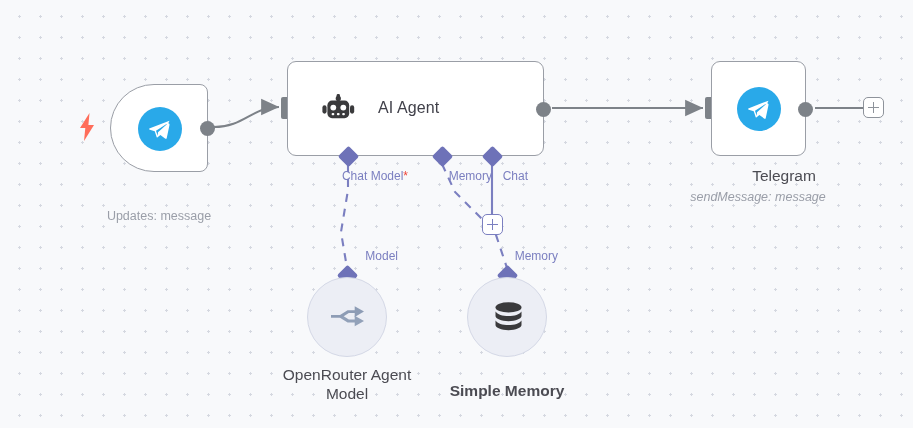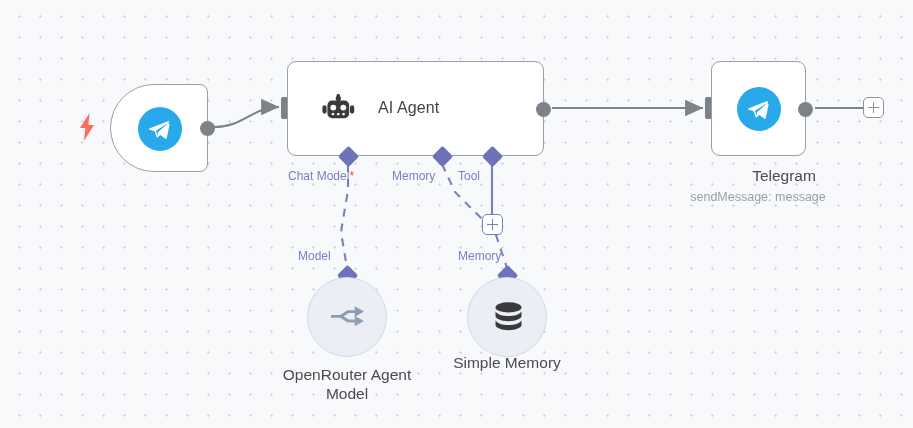--- a/index.html
+++ b/index.html
@@ -175,21 +175,21 @@
     height: 15px;
     background: #6e72b8;
     transform: rotate(45deg);
     border-radius: 2px;
   }
   .port-label {
     position: absolute;
     font-size: 12px;
     color: #7b7fc0;
     white-space: nowrap;
-    text-align: left;
+    text-align: right;
   }
   .req-star { color: #f04438; }
 
   
   .subnode {
     position: absolute;
     box-sizing: border-box;
     width: 80px;
     height: 80px;
     border-radius: 50%;
@@ -245,20 +245,21 @@
         <path fill="#ffffff" d="M19.6 5.3 3.9 11.3c-.8.3-.8 1 0 1.2l3.9 1.2 1.5 4.6c.2.5.4.6.8.3l2.2-1.8 4 2.9c.6.3 1 .2 1.1-.5l2.2-10.4c.2-.9-.3-1.3-1-1.5zM8.8 13.3l8.1-5.1c.4-.2.7-.1.4.2l-6.9 6.2-.3 2.8-1.3-4.1z"></path>
       </svg>
     </div>
     <div class="out-dot" style="right:-8px; top:36px;"></div>
   </div>
   <div id="bolt-icon">
     <svg width="18" height="28" viewBox="0 0 18 28">
       <path fill="#ff6d5a" d="M11.5 0 2 15h5.3L6 28 16 12h-5.6z"></path>
     </svg>
   </div>
+  <div class="node-subcaption" style="left:59px; top:208px; width:200px;">Updates: message</div>
 
   <div class="in-bar" style="left:281px; top:97px;"></div>
   <div class="node" id="ai-agent-node">
     <div id="robot-icon">
       <svg width="33" height="30" viewBox="0 0 33 30">
         <rect x="14.6" y="0" width="3.4" height="5" rx="1.4" fill="#3a3a3c"></rect>
         <circle cx="16.3" cy="4.4" r="2.6" fill="#3a3a3c"></circle>
         <rect x="5.4" y="6.6" width="21.8" height="17.6" rx="4.6" fill="#3a3a3c"></rect>
         <rect x="0.4" y="11.3" width="4.2" height="8.4" rx="2.1" fill="#3a3a3c"></rect>
         <rect x="28" y="11.3" width="4.2" height="8.4" rx="2.1" fill="#3a3a3c"></rect>
@@ -273,36 +274,36 @@
     <div class="out-dot" style="right:-8px; top:40px;"></div>
   </div>
 
   <div class="diamond" style="left:341px; top:149px;"></div>
   <div class="port-label" style="left:288px; top:169px; width:120px;"><span>Chat Model</span><span class="req-star">*</span></div>
 
   <div class="diamond" style="left:435px; top:149px;"></div>
   <div class="port-label" style="left:392px; top:169px; width:100px;">Memory</div>
 
   <div class="diamond" style="left:485px; top:149px;"></div>
-  <div class="port-label" style="left:458px; top:169px; width:70px;">Tool</div>
+  <div class="port-label" style="left:458px; top:169px; width:70px;">Chat</div>
 
   <div class="plus-btn purple" id="add-tool-button" style="left:482px; top:214px;"></div>
 
   <div class="in-bar" style="left:705px; top:97px;"></div>
   <div class="node" id="telegram-node">
     <div class="tg-logo">
       <svg width="30" height="30" viewBox="0 0 24 24">
         <path fill="#ffffff" d="M19.6 5.3 3.9 11.3c-.8.3-.8 1 0 1.2l3.9 1.2 1.5 4.6c.2.5.4.6.8.3l2.2-1.8 4 2.9c.6.3 1 .2 1.1-.5l2.2-10.4c.2-.9-.3-1.3-1-1.5zM8.8 13.3l8.1-5.1c.4-.2.7-.1.4.2l-6.9 6.2-.3 2.8-1.3-4.1z"></path>
       </svg>
     </div>
     <div class="out-dot" style="right:-8px; top:40px;"></div>
   </div>
   <div class="plus-btn" id="add-next-node-button" style="left:863px; top:97px;"></div>
   <div class="node-caption" style="left:684px; top:166px; width:200px;">Telegram</div>
-  <div class="node-subcaption" style="left:658px; top:189px; width:200px;">sendMessage: message</div>
+  <div class="node-subcaption" style="left:658px; top:189px; width:200px;font-style:italic;">sendMessage: message</div>
 
   <div class="port-label" style="left:298px; top:249px; width:100px;">Model</div>
   <div class="diamond" style="left:340px; top:268px;"></div>
   <div class="subnode" id="openrouter-node">
     <div id="openrouter-icon">
       <svg width="34" height="26" viewBox="0 0 34 26">
         <path fill="#8d9cb5" d="M0 10.2h8.6L16.6 5.2h7.1V1.3L33 6.6l-9.3 5.3V8.1h-5.9l-7 4.5H0z"></path>
         <path fill="#8d9cb5" d="M0 12.4h8.6l8 5h7.1v3.9L33 16l-9.3-5.3v3.8h-5.9l-7-4.5H0z" opacity="0.95"></path>
       </svg>
     </div>
@@ -314,15 +315,15 @@
   <div class="diamond" style="left:500px; top:268px;"></div>
   <div class="subnode" id="memory-node">
     <div id="db-icon">
       <svg width="27" height="32" viewBox="0 0 27 32">
         <ellipse cx="13.5" cy="5.4" rx="13" ry="5.1" fill="#3a3a3c"></ellipse>
         <path fill="#3a3a3c" d="M0.5 9.5c2 3.1 7 4.6 13 4.6s11-1.5 13-4.6v4.6c0 2.8-5.8 5.1-13 5.1S0.5 16.9 0.5 14.1z"></path>
         <path fill="#3a3a3c" d="M0.5 18.5c2 3.1 7 4.6 13 4.6s11-1.5 13-4.6v4.6c0 2.8-5.8 5.1-13 5.1S0.5 25.9 0.5 23.1z"></path>
       </svg>
     </div>
   </div>
-  <div class="node-caption" style="left:417px; top:353px; width:180px;">Simple Memory</div>
+  <div class="node-caption" style="left:417px; top:381px; width:180px;font-weight:bold;">Simple Memory</div>
 
 </div>
 
 </body></html>

